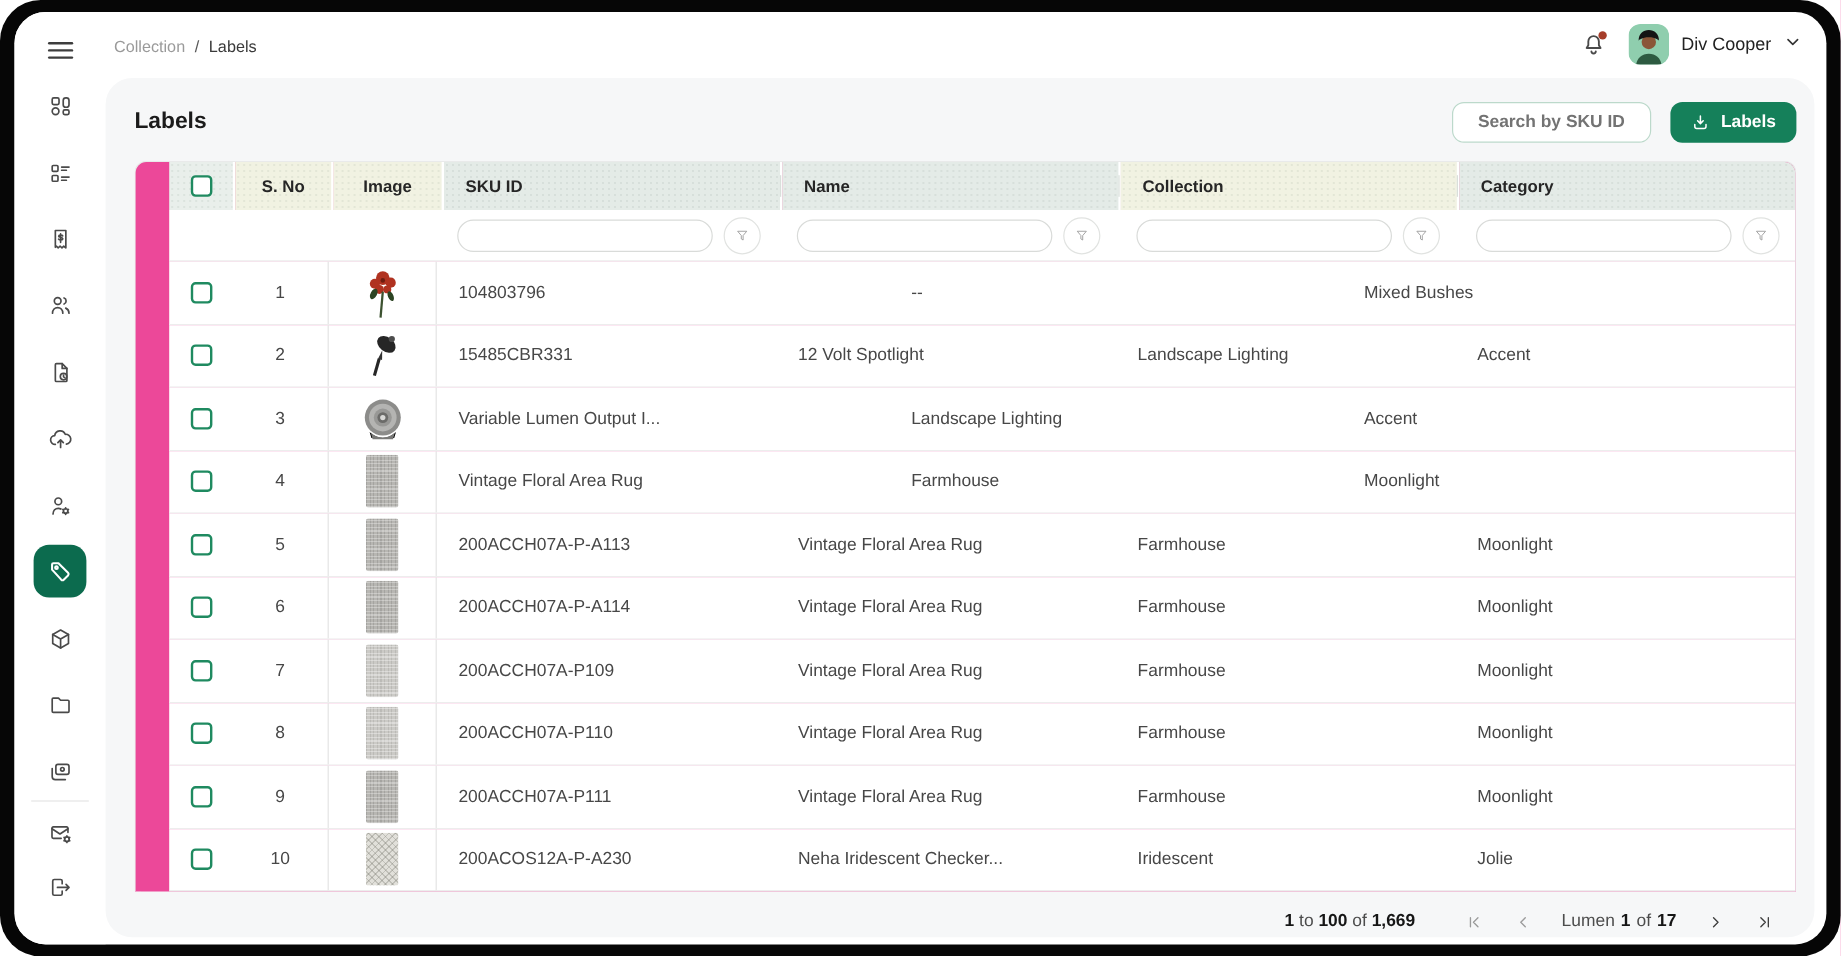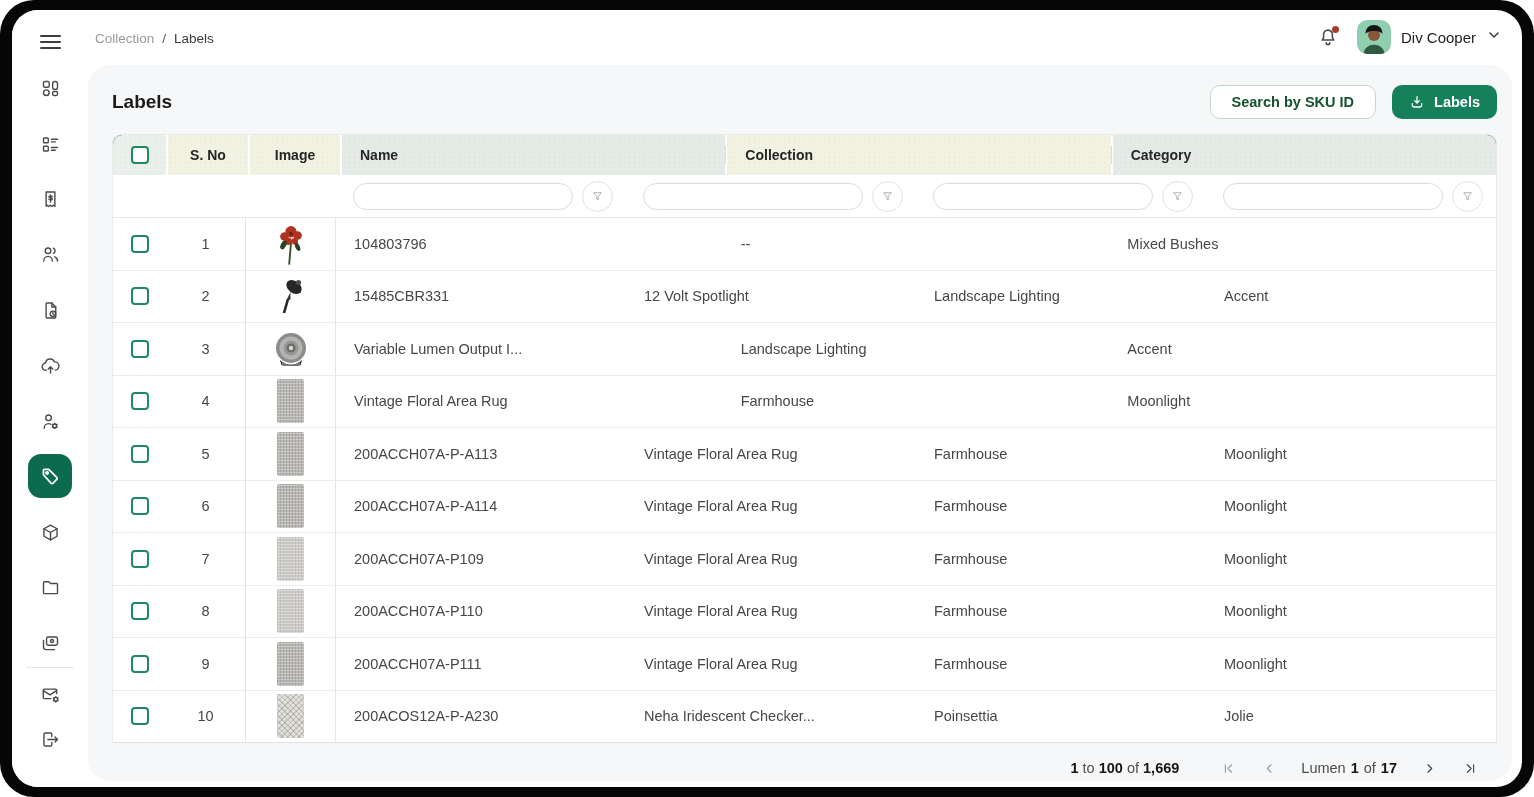--- a/index.html
+++ b/index.html
@@ -35,27 +35,27 @@
   .username{font-size:15px;color:#222;font-weight:500;}
   .chev svg{width:16px;height:16px;stroke:#333;fill:none;stroke-width:2;stroke-linecap:round;stroke-linejoin:round;}
 
   
   .card{position:absolute;left:76px;top:55px;width:1424px;height:716px;background:#f6f7f8;border-radius:22px;}
   .card-head{display:flex;justify-content:space-between;align-items:center;padding:20px 24px 15px 24px;}
   .page-title{font-size:19px;font-weight:700;color:#1b1b1b;}
   .head-actions{display:flex;gap:16px;margin-right:-9px;}
   .btn{height:34px;border-radius:10px;font-size:14.5px;font-weight:700;display:flex;align-items:center;cursor:pointer;
        font-family:"Liberation Sans",sans-serif;}
-  .btn-outline{padding:0 21px;background:#fff;border:1px solid #bcd9cb;color:#14532d;}
+  .btn-outline{padding:0 21px;background:#fff;border:1px solid #bcd9cb;color:#737373;}
   .btn-green{padding:0 17px;background:#15805A;border:none;color:#fff;gap:9px;}
   .btn-green svg{width:16px;height:16px;stroke:#fff;fill:none;stroke-width:1.9;stroke-linecap:round;stroke-linejoin:round;}
 
   
-  .table{margin:0 15px 0 24px;background:#0f172a;border:1px solid #e9eaea;border-bottom:none;
-         border-radius:10px 10px 0 0;overflow:hidden;}
+  .table{margin:0 15px 0 24px;background:#ec4899;border:1px solid #e9eaea;border-bottom:none;
+         border-radius:10px 10px 0 0;overflow:hidden;padding-left:28px;}
   .thead{display:flex;height:40px;}
   .hc{display:flex;align-items:center;font-size:14px;font-weight:700;color:#262626;position:relative;
       border-right:2px solid #fff;background-image:radial-gradient(rgba(40,70,55,0.07) 0.9px,transparent 1px);
       background-size:5px 5px;cursor:pointer;}
   .hc:last-child{border-right:none;}
   .hc.notch::after{content:"";position:absolute;right:-1px;top:11px;height:18px;width:1px;background:#d9dfdb;}
   .bg-teal{background-color:#e4ebe7;}
   .bg-cream{background-color:#f1f2e2;}
   .bg-sage{background-color:#e9efeb;}
   .w-check{width:53px;justify-content:center;}
@@ -248,20 +248,21 @@
     </div>
 
     <div class="table">
 
       <div class="thead">
         <div class="hc w-check bg-sage">
           <span class="cb"></span>
         </div>
         <div class="hc w-sno bg-cream">S. No</div>
         <div class="hc w-img bg-cream">Image</div>
+        <div class="hc w-flex bg-teal notch">SKU ID</div>
         <div class="hc w-flex bg-teal notch">Name</div>
         <div class="hc w-flex bg-cream notch">Collection</div>
         <div class="hc w-flex bg-teal notch">Category</div>
       </div>
 
       <div class="frow">
         <div class="fc w-check"></div>
         <div class="fc w-sno"></div>
         <div class="fc w-img"></div>
         <div class="fc w-flex" style="padding-left:0;">
@@ -457,21 +458,21 @@
       <div class="trow" style="border-bottom:1px solid #e2e2e2;">
         <div class="w-check" style="justify-content:center;">
               <span class="cb"></span>
             </div>
         <div class="w-sno vr" style="justify-content:center;">10</div>
         <div class="w-img vr" style="justify-content:center;">
               <div class="rug rug-c" title="checkered-rug-swatch"></div>
             </div>
         <div class="w-flex">200ACOS12A-P-A230</div>
         <div class="w-flex">Neha Iridescent Checker...</div>
-        <div class="w-flex">Poinsettia</div>
+        <div class="w-flex">Iridescent</div>
         <div class="w-flex">Jolie</div>
       </div>
     </div>
 
     <div class="tfoot">
       <div class="range">
         <span class="b">1</span>
         <span>to</span>
         <span class="b">100</span>
         <span>of</span>

